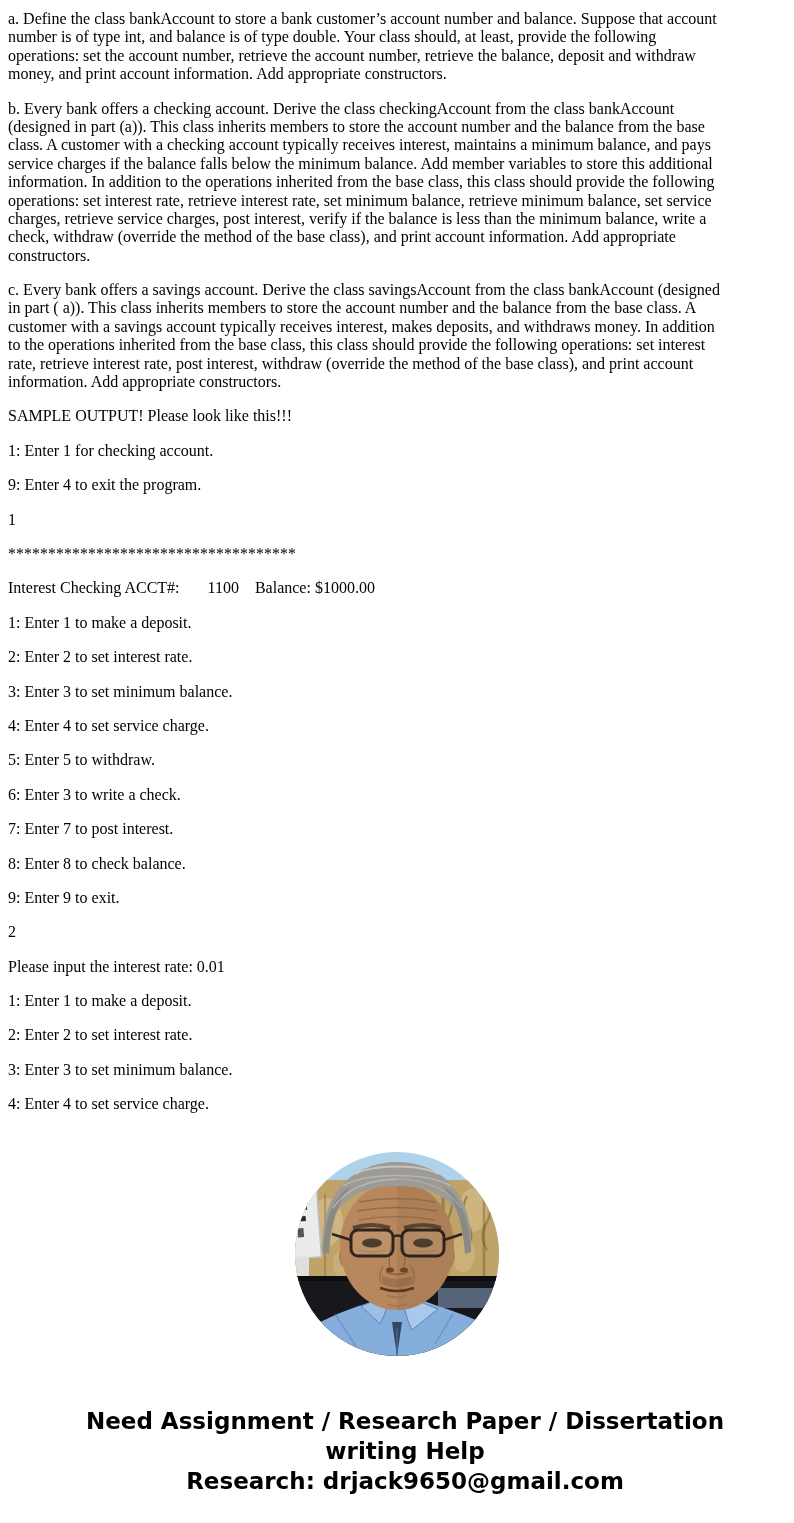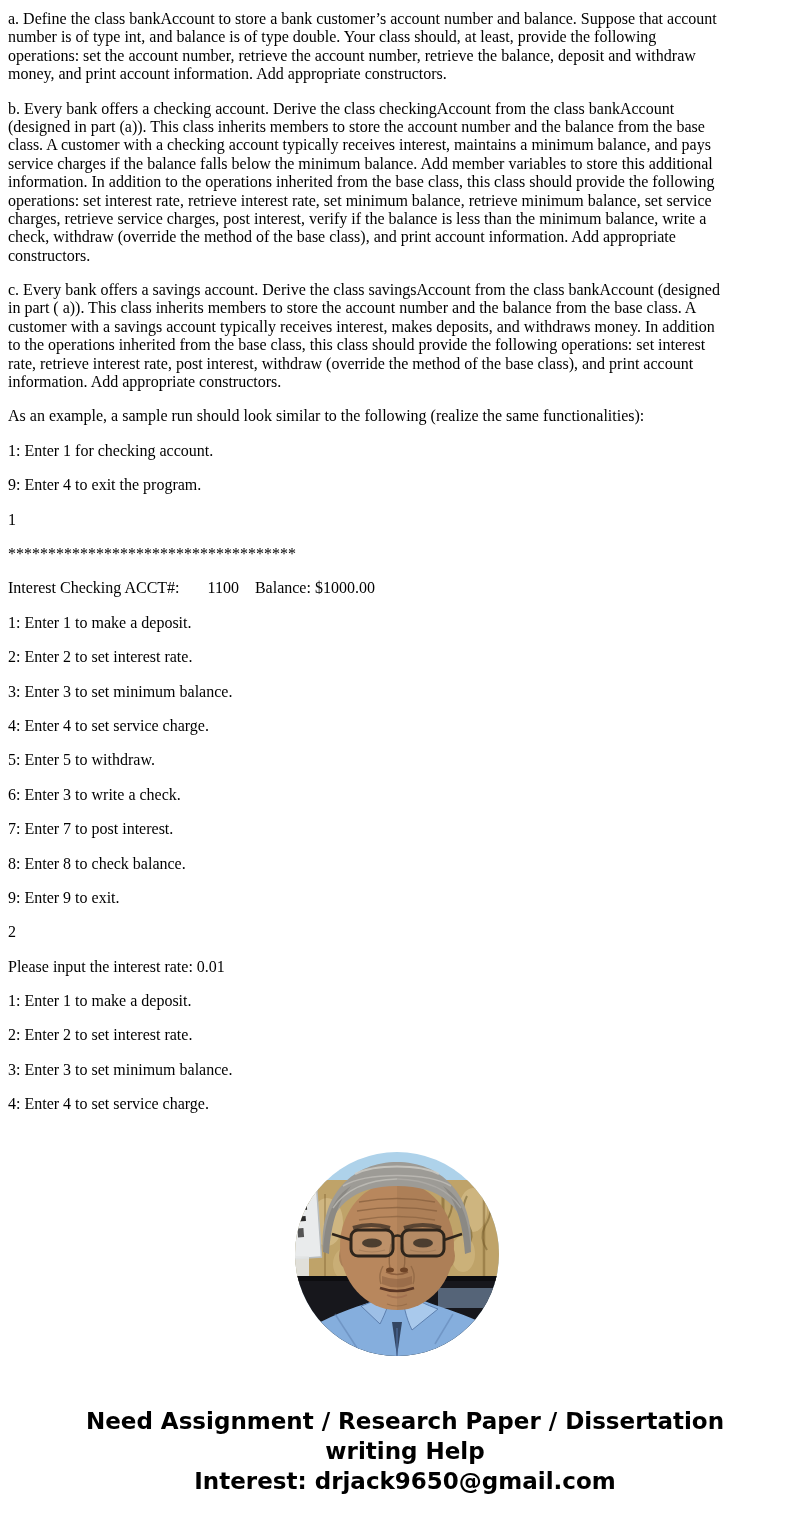--- a/index.html
+++ b/index.html
@@ -53,21 +53,21 @@
 </style>
 </head>
 <body>
 
 <div class="page">
 
   <div class="doc">
       <p>a. Define the class bankAccount to store a bank customer’s account number and balance. Suppose that account number is of type int, and balance is of type double. Your class should, at least, provide the following operations: set the account number, retrieve the account number, retrieve the balance, deposit and withdraw money, and print account information. Add appropriate constructors.</p>
       <p>b. Every bank offers a checking account. Derive the class checkingAccount from the class bankAccount (designed in part (a)). This class inherits members to store the account number and the balance from the base class. A customer with a checking account typically receives interest, maintains a minimum balance, and pays service charges if the balance falls below the minimum balance. Add member variables to store this additional information. In addition to the operations inherited from the base class, this class should provide the following operations: set interest rate, retrieve interest rate, set minimum balance, retrieve minimum balance, set service charges, retrieve service charges, post interest, verify if the balance is less than the minimum balance, write a check, withdraw (override the method of the base class), and print account information. Add appropriate constructors.</p>
       <p>c. Every bank offers a savings account. Derive the class savingsAccount from the class bankAccount (designed in part ( a)). This class inherits members to store the account number and the balance from the base class. A customer with a savings account typically receives interest, makes deposits, and withdraws money. In addition to the operations inherited from the base class, this class should provide the following operations: set interest rate, retrieve interest rate, post interest, withdraw (override the method of the base class), and print account information. Add appropriate constructors.</p>
-      <p>As an example, a sample run should look similar to the following (realize the same functionalities):</p>
+      <p>SAMPLE OUTPUT! Please look like this!!!</p>
       <p>1: Enter 1 for checking account.</p>
       <p>9: Enter 4 to exit the program.</p>
       <p>1</p>
       <p>************************************</p>
       <p>Interest Checking ACCT#:       1100    Balance: $1000.00</p>
       <p>1: Enter 1 to make a deposit.</p>
       <p>2: Enter 2 to set interest rate.</p>
       <p>3: Enter 3 to set minimum balance.</p>
       <p>4: Enter 4 to set service charge.</p>
       <p>5: Enter 5 to withdraw.</p>
@@ -188,16 +188,16 @@
             <path d="M166,56 C154,38 134,28 102,27" stroke="#b5b3ad" stroke-width="1.4" fill="none" opacity="0.6"></path>
           </g>
         </g>
       </g>
     </svg>
   </div>
 
   <div class="footer">
     <div>Need Assignment / Research Paper / Dissertation</div>
     <div>writing Help</div>
-    <div>Interest: drjack9650@gmail.com</div>
+    <div>Research: drjack9650@gmail.com</div>
   </div>
 
 </div>
 
 </body></html>

